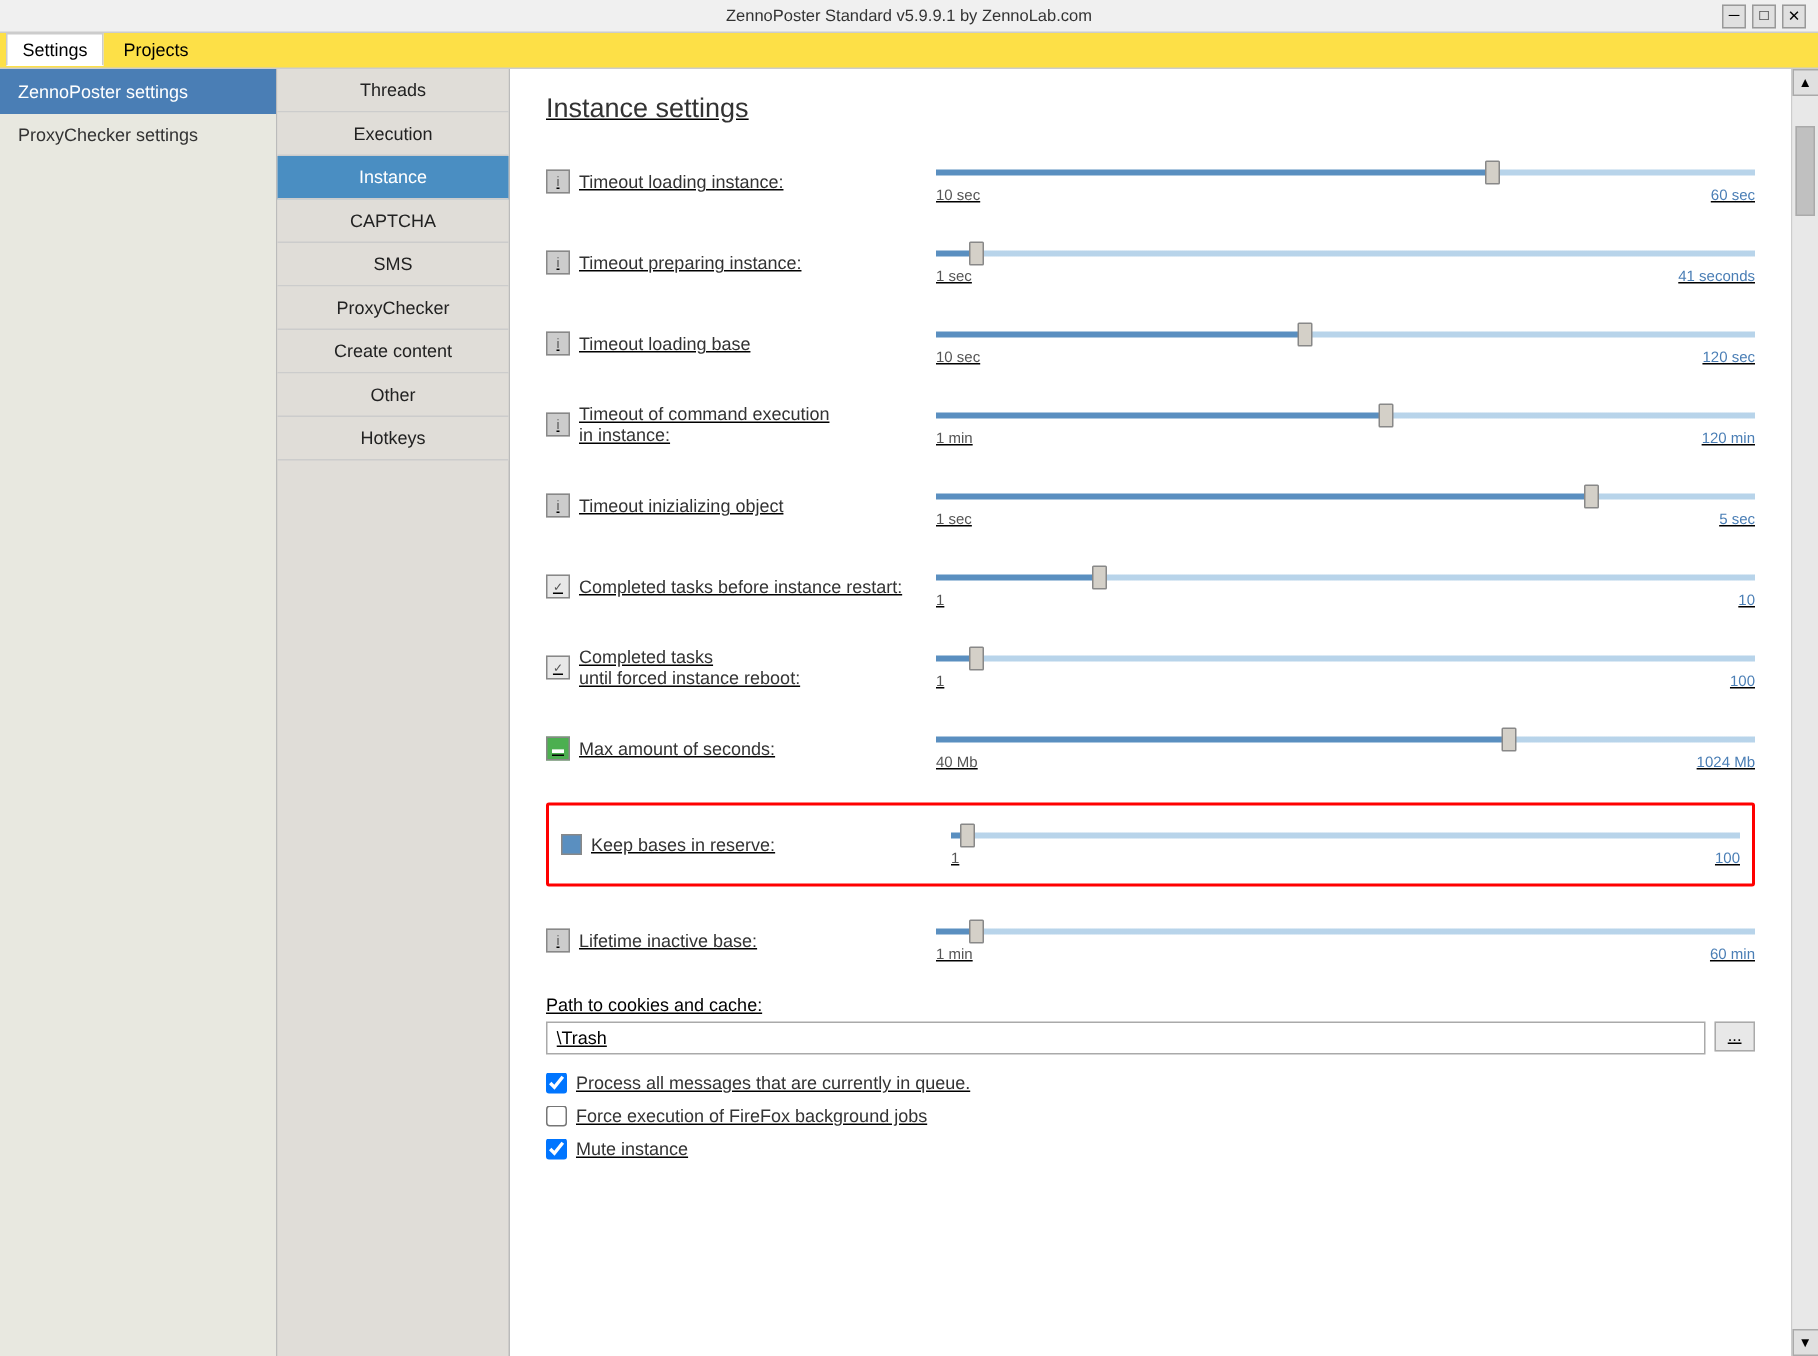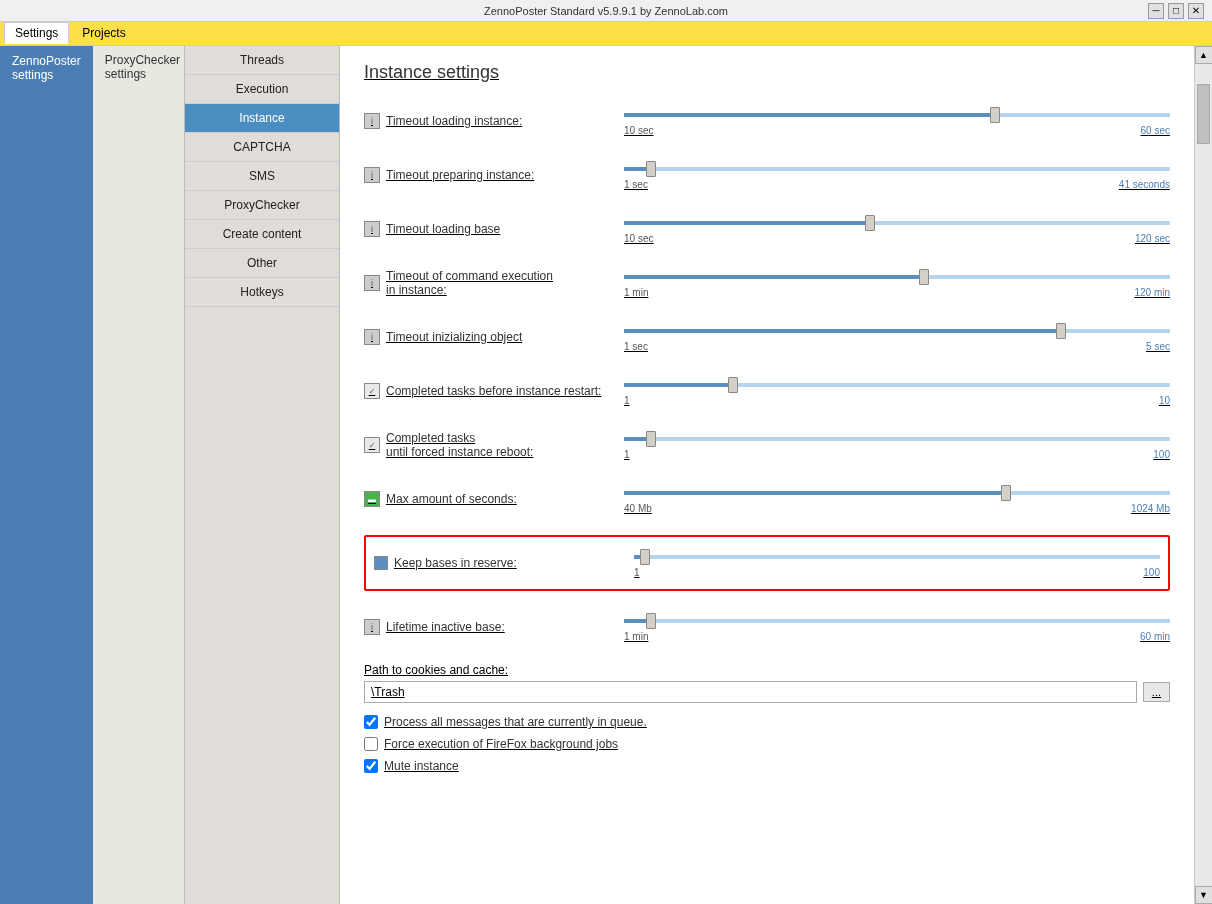--- a/index.html
+++ b/index.html
@@ -149,21 +149,21 @@
       justify-content: space-between;
       font-size: 10px;
       color: #555;
       margin-top: 2px;
     }
     .slider-labels .right-label {
       color: #4a7eb5;
     }
     .path-input-row {
       display: flex;
-      align-items: center;
+      align-items: flex-start;
       gap: 6px;
       margin-bottom: 12px;
     }
     .path-input {
       flex: 1;
       padding: 3px 6px;
       border: 1px solid #aaa;
       background: white;
       font-size: 12px;
     }
@@ -218,21 +218,21 @@
       right: 2px;
       height: 60px;
       background: #c0c0c0;
       border: 1px solid #aaa;
     }
     .left-sidebar {
       width: 185px;
       background: #e8e8e0;
       border-right: 1px solid #bbb;
       display: flex;
-      flex-direction: row;
+      flex-direction: column;
     }
     .sidebar-item {
       padding: 7px 16px;
       font-size: 12px;
       cursor: pointer;
       background: #e0ddd8;
       border-bottom: 1px solid #ccc;
       text-align: center;
       color: #222;
     }

